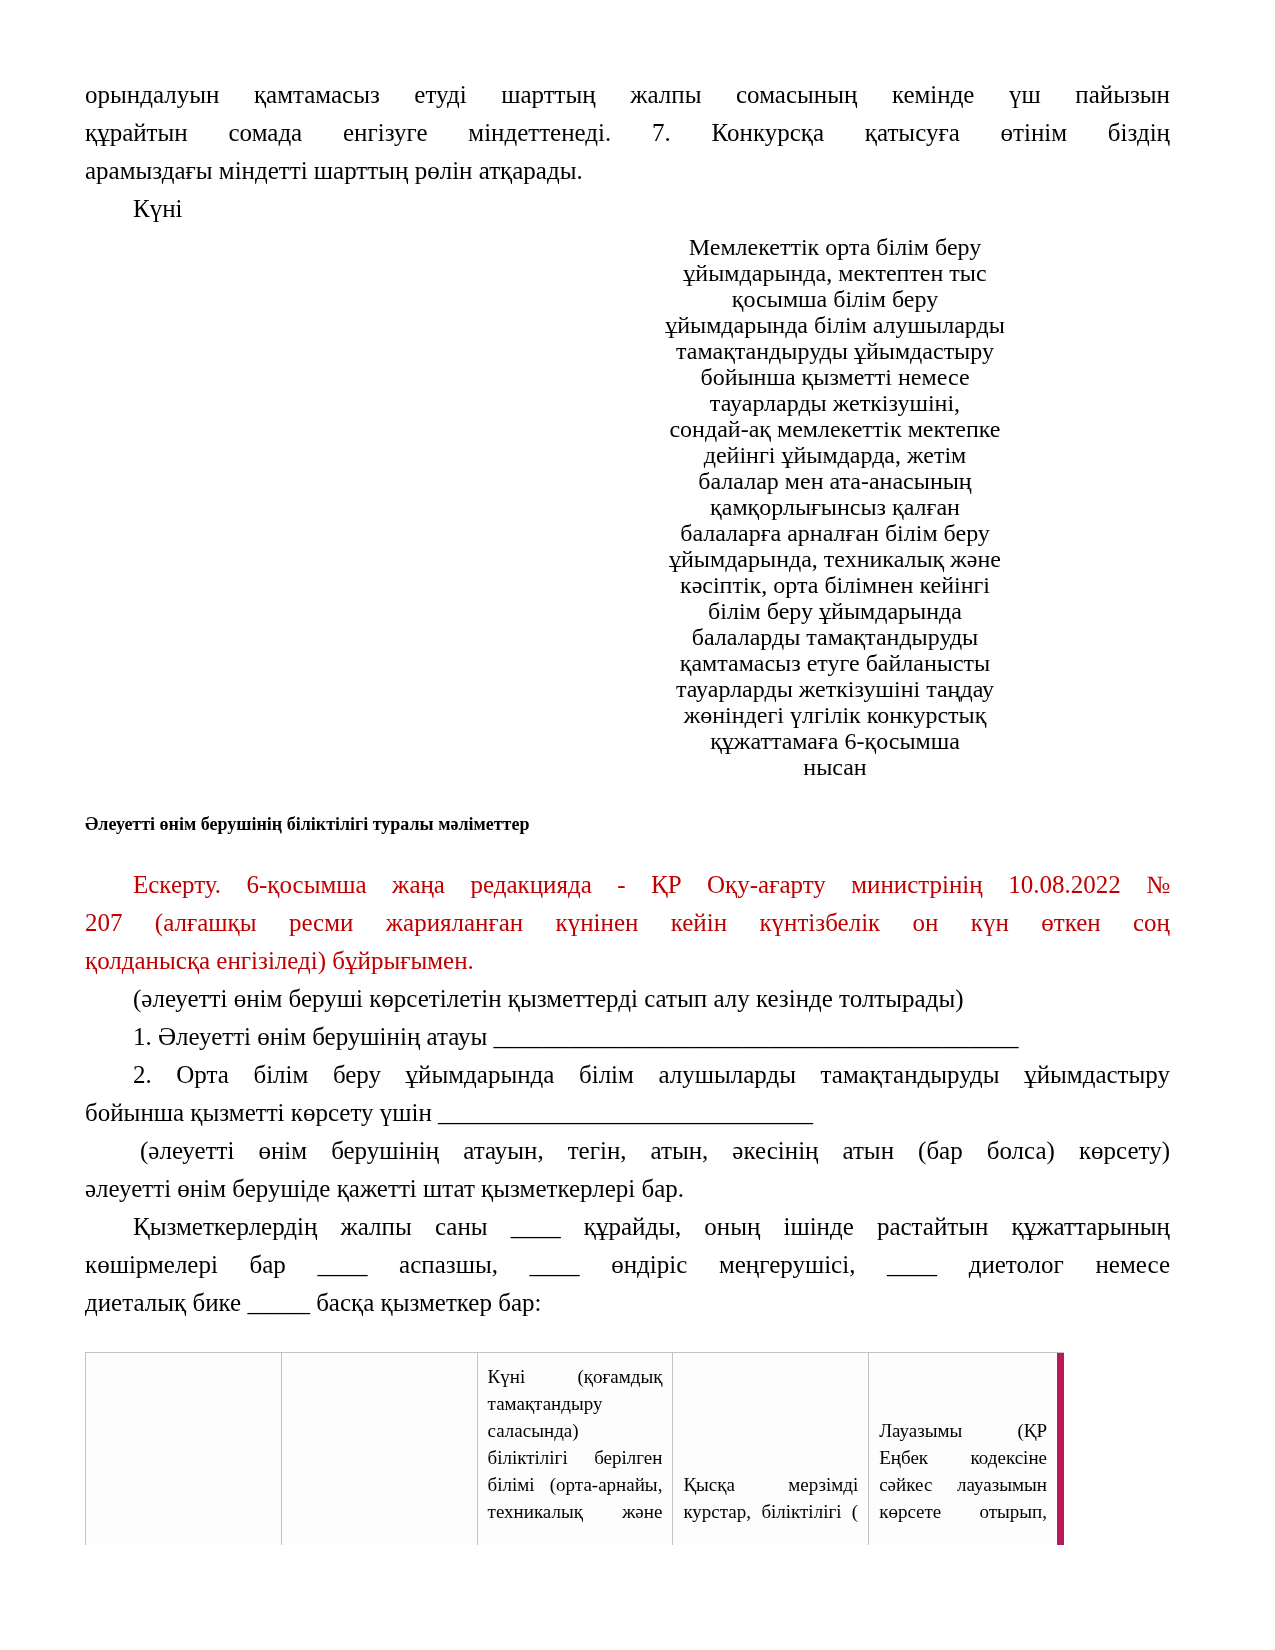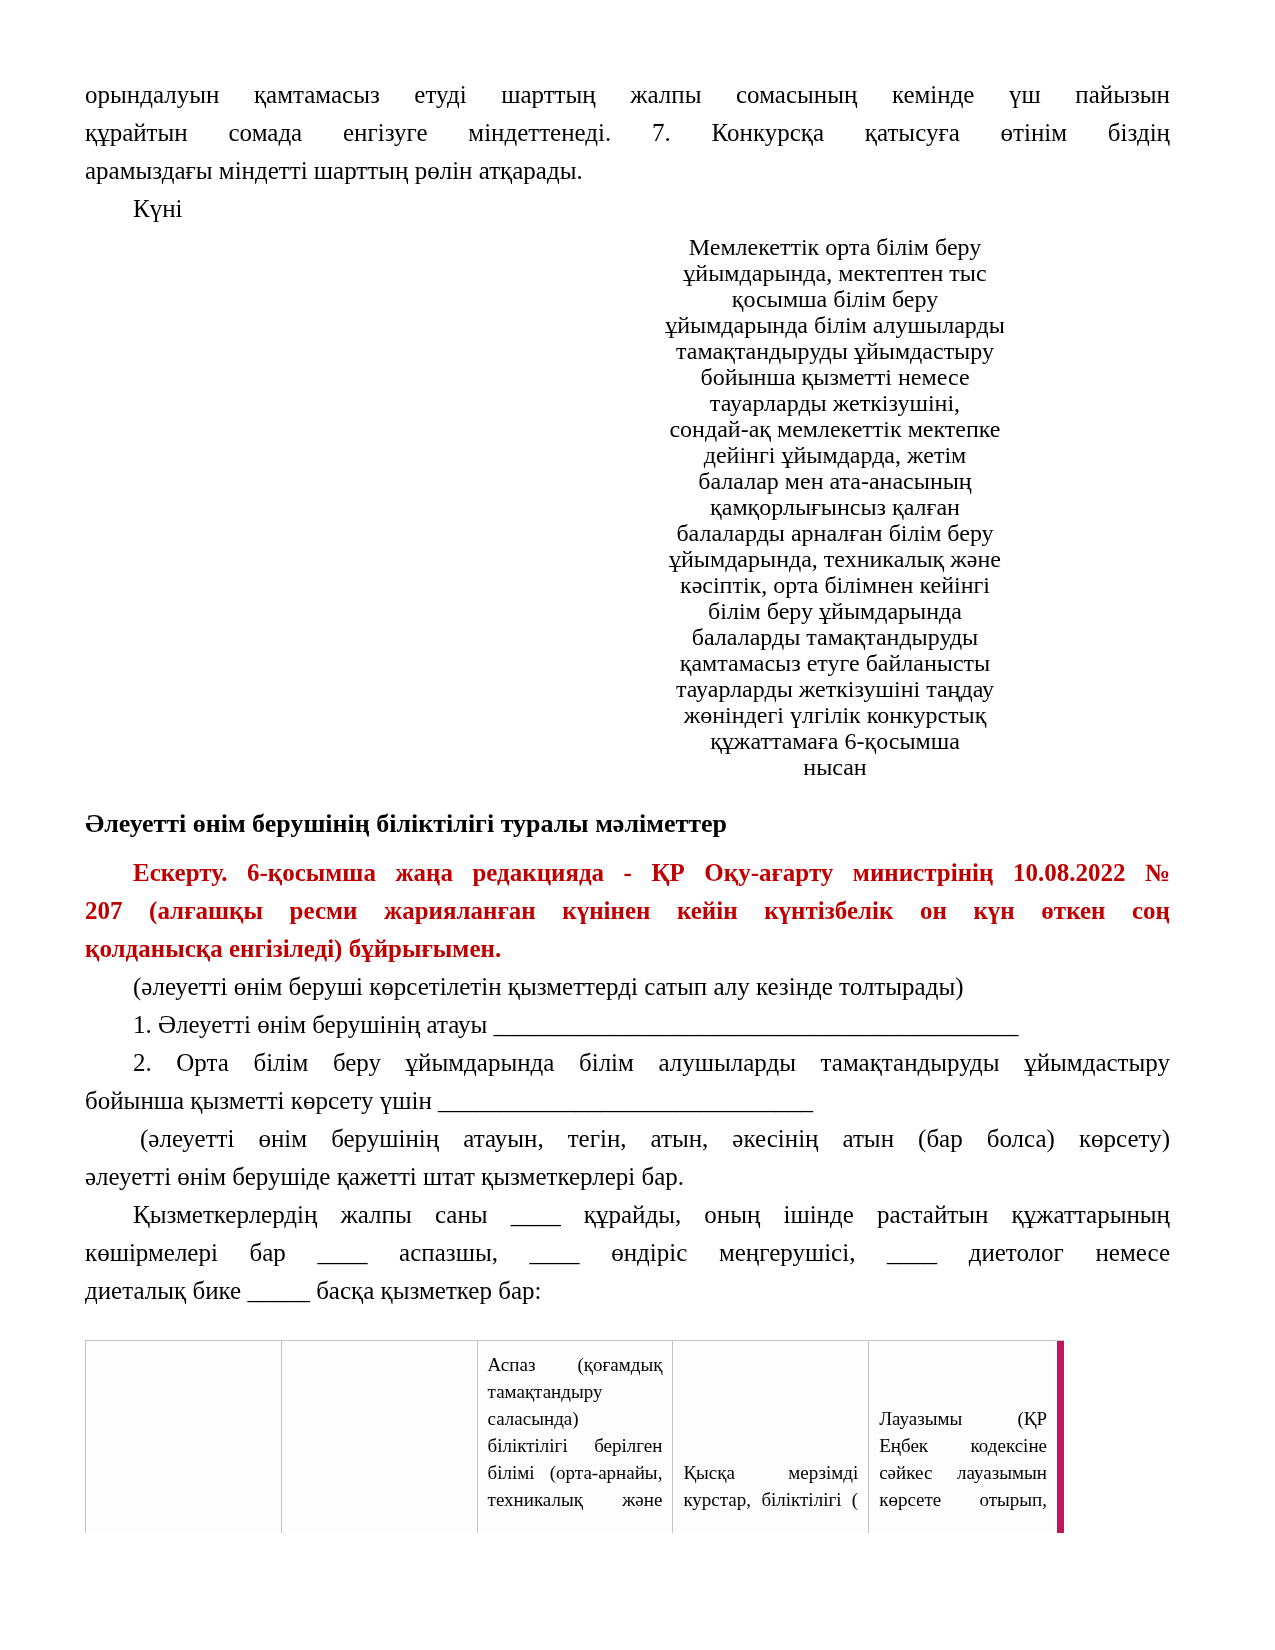--- a/index.html
+++ b/index.html
@@ -35,25 +35,25 @@
     width: 550px;
     margin-left: 475px;
     margin-top: 6px;
     text-align: center;
     font-size: 24px;
     line-height: 26px;
   }
   
   .heading {
     margin-top: 26px;
-    font-size: 26px;
+    font-size: 18px;
     line-height: 36px;
     font-weight: bold;
   }
-  .note-block { margin-top: 12px; font-weight: bold; }
+  .note-block { margin-top: 24px; }
   
   .qtable {
     margin-top: 30px;
     width: 979px;
     height: 193px;
     display: flex;
     border-top: 1px solid #c3c3c3;
     box-sizing: border-box;
     overflow: hidden;
   }
@@ -90,21 +90,21 @@
     <div>ұйымдарында, мектептен тыс</div>
     <div>қосымша білім беру</div>
     <div>ұйымдарында білім алушыларды</div>
     <div>тамақтандыруды ұйымдастыру</div>
     <div>бойынша қызметті немесе</div>
     <div>тауарларды жеткізушіні,</div>
     <div>сондай-ақ мемлекеттік мектепке</div>
     <div>дейінгі ұйымдарда, жетім</div>
     <div>балалар мен ата-анасының</div>
     <div>қамқорлығынсыз қалған</div>
-    <div>балаларды арналған білім беру</div>
+    <div>балаларға арналған білім беру</div>
     <div>ұйымдарында, техникалық және</div>
     <div>кәсіптік, орта білімнен кейінгі</div>
     <div>білім беру ұйымдарында</div>
     <div>балаларды тамақтандыруды</div>
     <div>қамтамасыз етуге байланысты</div>
     <div>тауарларды жеткізушіні таңдау</div>
     <div>жөніндегі үлгілік конкурстық</div>
     <div>құжаттамаға 6-қосымша</div>
     <div>нысан</div>
   </div>
@@ -137,21 +137,21 @@
   </div>
 
   <div class="qtable">
     <div class="tcell">
       <div class="ctext"></div>
     </div>
     <div class="tcell">
       <div class="ctext"></div>
     </div>
     <div class="tcell">
-      <div class="ctext">Аспаз (қоғамдық тамақтандыру саласында) біліктілігі берілген білімі (орта-арнайы, техникалық және</div>
+      <div class="ctext">Күні (қоғамдық тамақтандыру саласында) біліктілігі берілген білімі (орта-арнайы, техникалық және</div>
     </div>
     <div class="tcell">
       <div class="ctext">Қысқа мерзімді курстар, біліктілігі (</div>
     </div>
     <div class="tcell">
       <div class="ctext">Лауазымы (ҚР Еңбек кодексіне сәйкес лауазымын көрсете отырып,</div>
     </div>
   </div>
 
 </div>

